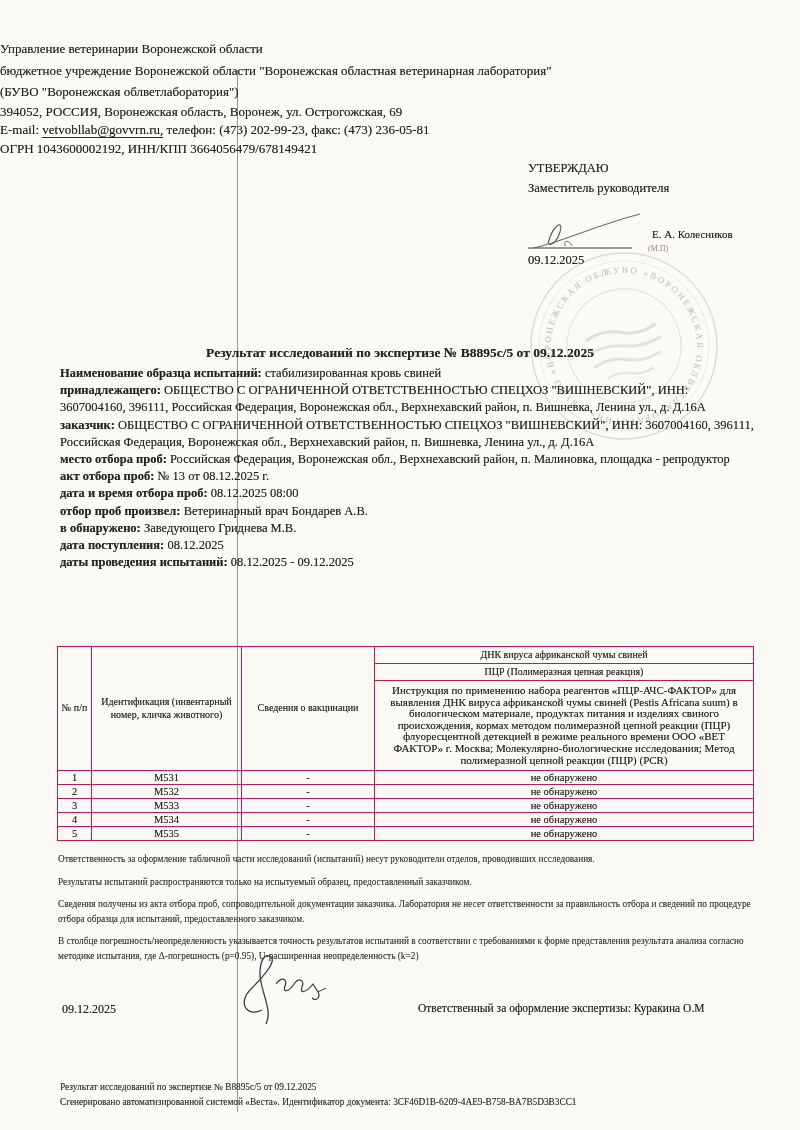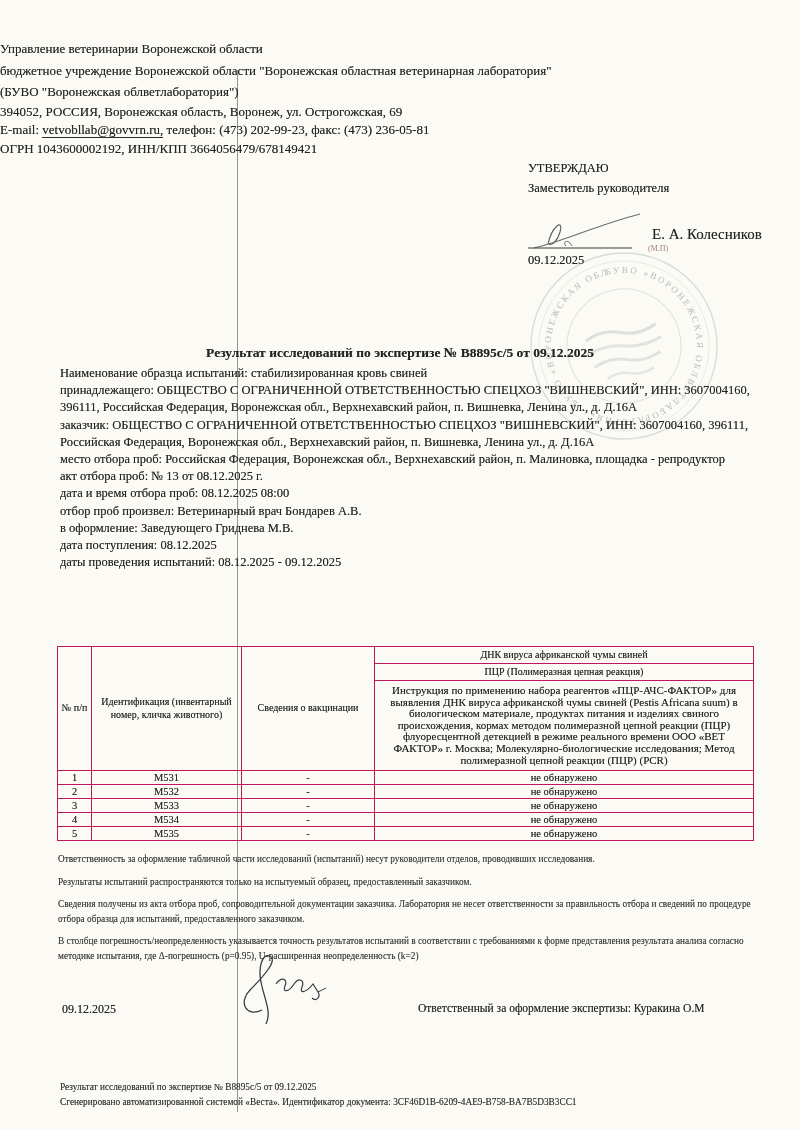--- a/index.html
+++ b/index.html
@@ -16,30 +16,30 @@
   .fold{position:absolute;left:237px;top:70px;width:1px;height:1042px;background:rgba(45,45,45,.5);}
   
   .hdr{position:absolute;top:38px;left:0;right:0;font-size:13px;}
   .hdr .l{line-height:21.5px;}
   .hdr .s{line-height:18.5px;}
   .email{border-bottom:1px solid #2c2c2c;}
   
   .approve{position:absolute;left:528px;top:158px;font-size:12.5px;line-height:20px;}
   .sigrow{display:flex;align-items:flex-end;}
   .sigrow svg{display:block;}
-  .signer{font-size:15px;padding:0 0 6px 6px;white-space:nowrap;margin-top:26px;}
+  .signer{font-size:11px;padding:0 0 6px 6px;white-space:nowrap;margin-top:26px;}
   
   .stamp{position:absolute;left:526px;top:248px;opacity:.6;pointer-events:none;}
   .mp{position:absolute;left:648px;top:244px;font-size:8px;color:rgba(120,60,60,.65);text-shadow:none;}
   
   .title{position:absolute;top:345px;left:0;right:0;text-align:center;font-weight:bold;font-size:13.5px;}
   
   .fields{position:absolute;top:365px;left:60px;width:694px;font-size:12.5px;line-height:17.2px;}
   .fields p{margin:0;}
-  .fields .fl{font-weight:normal;}
+  .fields .fl{font-weight:bold;}
   .results-label{font-weight:bold;}
   
   .rtable{position:absolute;left:57px;top:646px;width:696px;border-collapse:collapse;table-layout:fixed;}
   .rtable th,.rtable td{border:1px solid #be185d;font-weight:normal;padding:0 3px;}
   .rtable th{font-size:10px;line-height:12.5px;text-align:center;vertical-align:middle;}
   .rtable .method{font-size:11px;line-height:11.6px;padding:4px 10px;height:80px;}
   .rtable .grp{height:16px;}
   .rtable tbody td{font-size:10.5px;height:13px;text-align:center;}
   
   .notes{position:absolute;left:58px;top:852px;width:700px;font-size:9.3px;line-height:14.5px;color:#3e3e3e;}
@@ -107,21 +107,21 @@
 
   <div class="fields">
 
     <p><span class="fl">Наименование образца испытаний:</span> стабилизированная кровь свиней</p>
       <p><span class="fl">принадлежащего:</span> ОБЩЕСТВО С ОГРАНИЧЕННОЙ ОТВЕТСТВЕННОСТЬЮ СПЕЦХОЗ "ВИШНЕВСКИЙ", ИНН: 3607004160, 396111, Российская Федерация, Воронежская обл., Верхнехавский район, п. Вишневка, Ленина ул., д. Д.16А</p>
       <p><span class="fl">заказчик:</span> ОБЩЕСТВО С ОГРАНИЧЕННОЙ ОТВЕТСТВЕННОСТЬЮ СПЕЦХОЗ "ВИШНЕВСКИЙ", ИНН: 3607004160, 396111, Российская Федерация, Воронежская обл., Верхнехавский район, п. Вишневка, Ленина ул., д. Д.16А</p>
       <p><span class="fl">место отбора проб:</span> Российская Федерация, Воронежская обл., Верхнехавский район, п. Малиновка, площадка - репродуктор</p>
       <p><span class="fl">акт отбора проб:</span> № 13 от 08.12.2025 г.</p>
       <p><span class="fl">дата и время отбора проб:</span> 08.12.2025 08:00</p>
       <p><span class="fl">отбор проб произвел:</span> Ветеринарный врач Бондарев А.В.</p>
-      <p><span class="fl">в оформление:</span> Заведующего Гриднева М.В.</p>
+      <p><span class="fl">в обнаружено:</span> Заведующего Гриднева М.В.</p>
       <p><span class="fl">дата поступления:</span> 08.12.2025</p>
       <p><span class="fl">даты проведения испытаний:</span> 08.12.2025 - 09.12.2025</p>
   </div>
 
   <table class="rtable">
     <colgroup>
       <col style="width:34px">
         <col style="width:150px">
         <col style="width:133px">
         <col style="width:379px">

